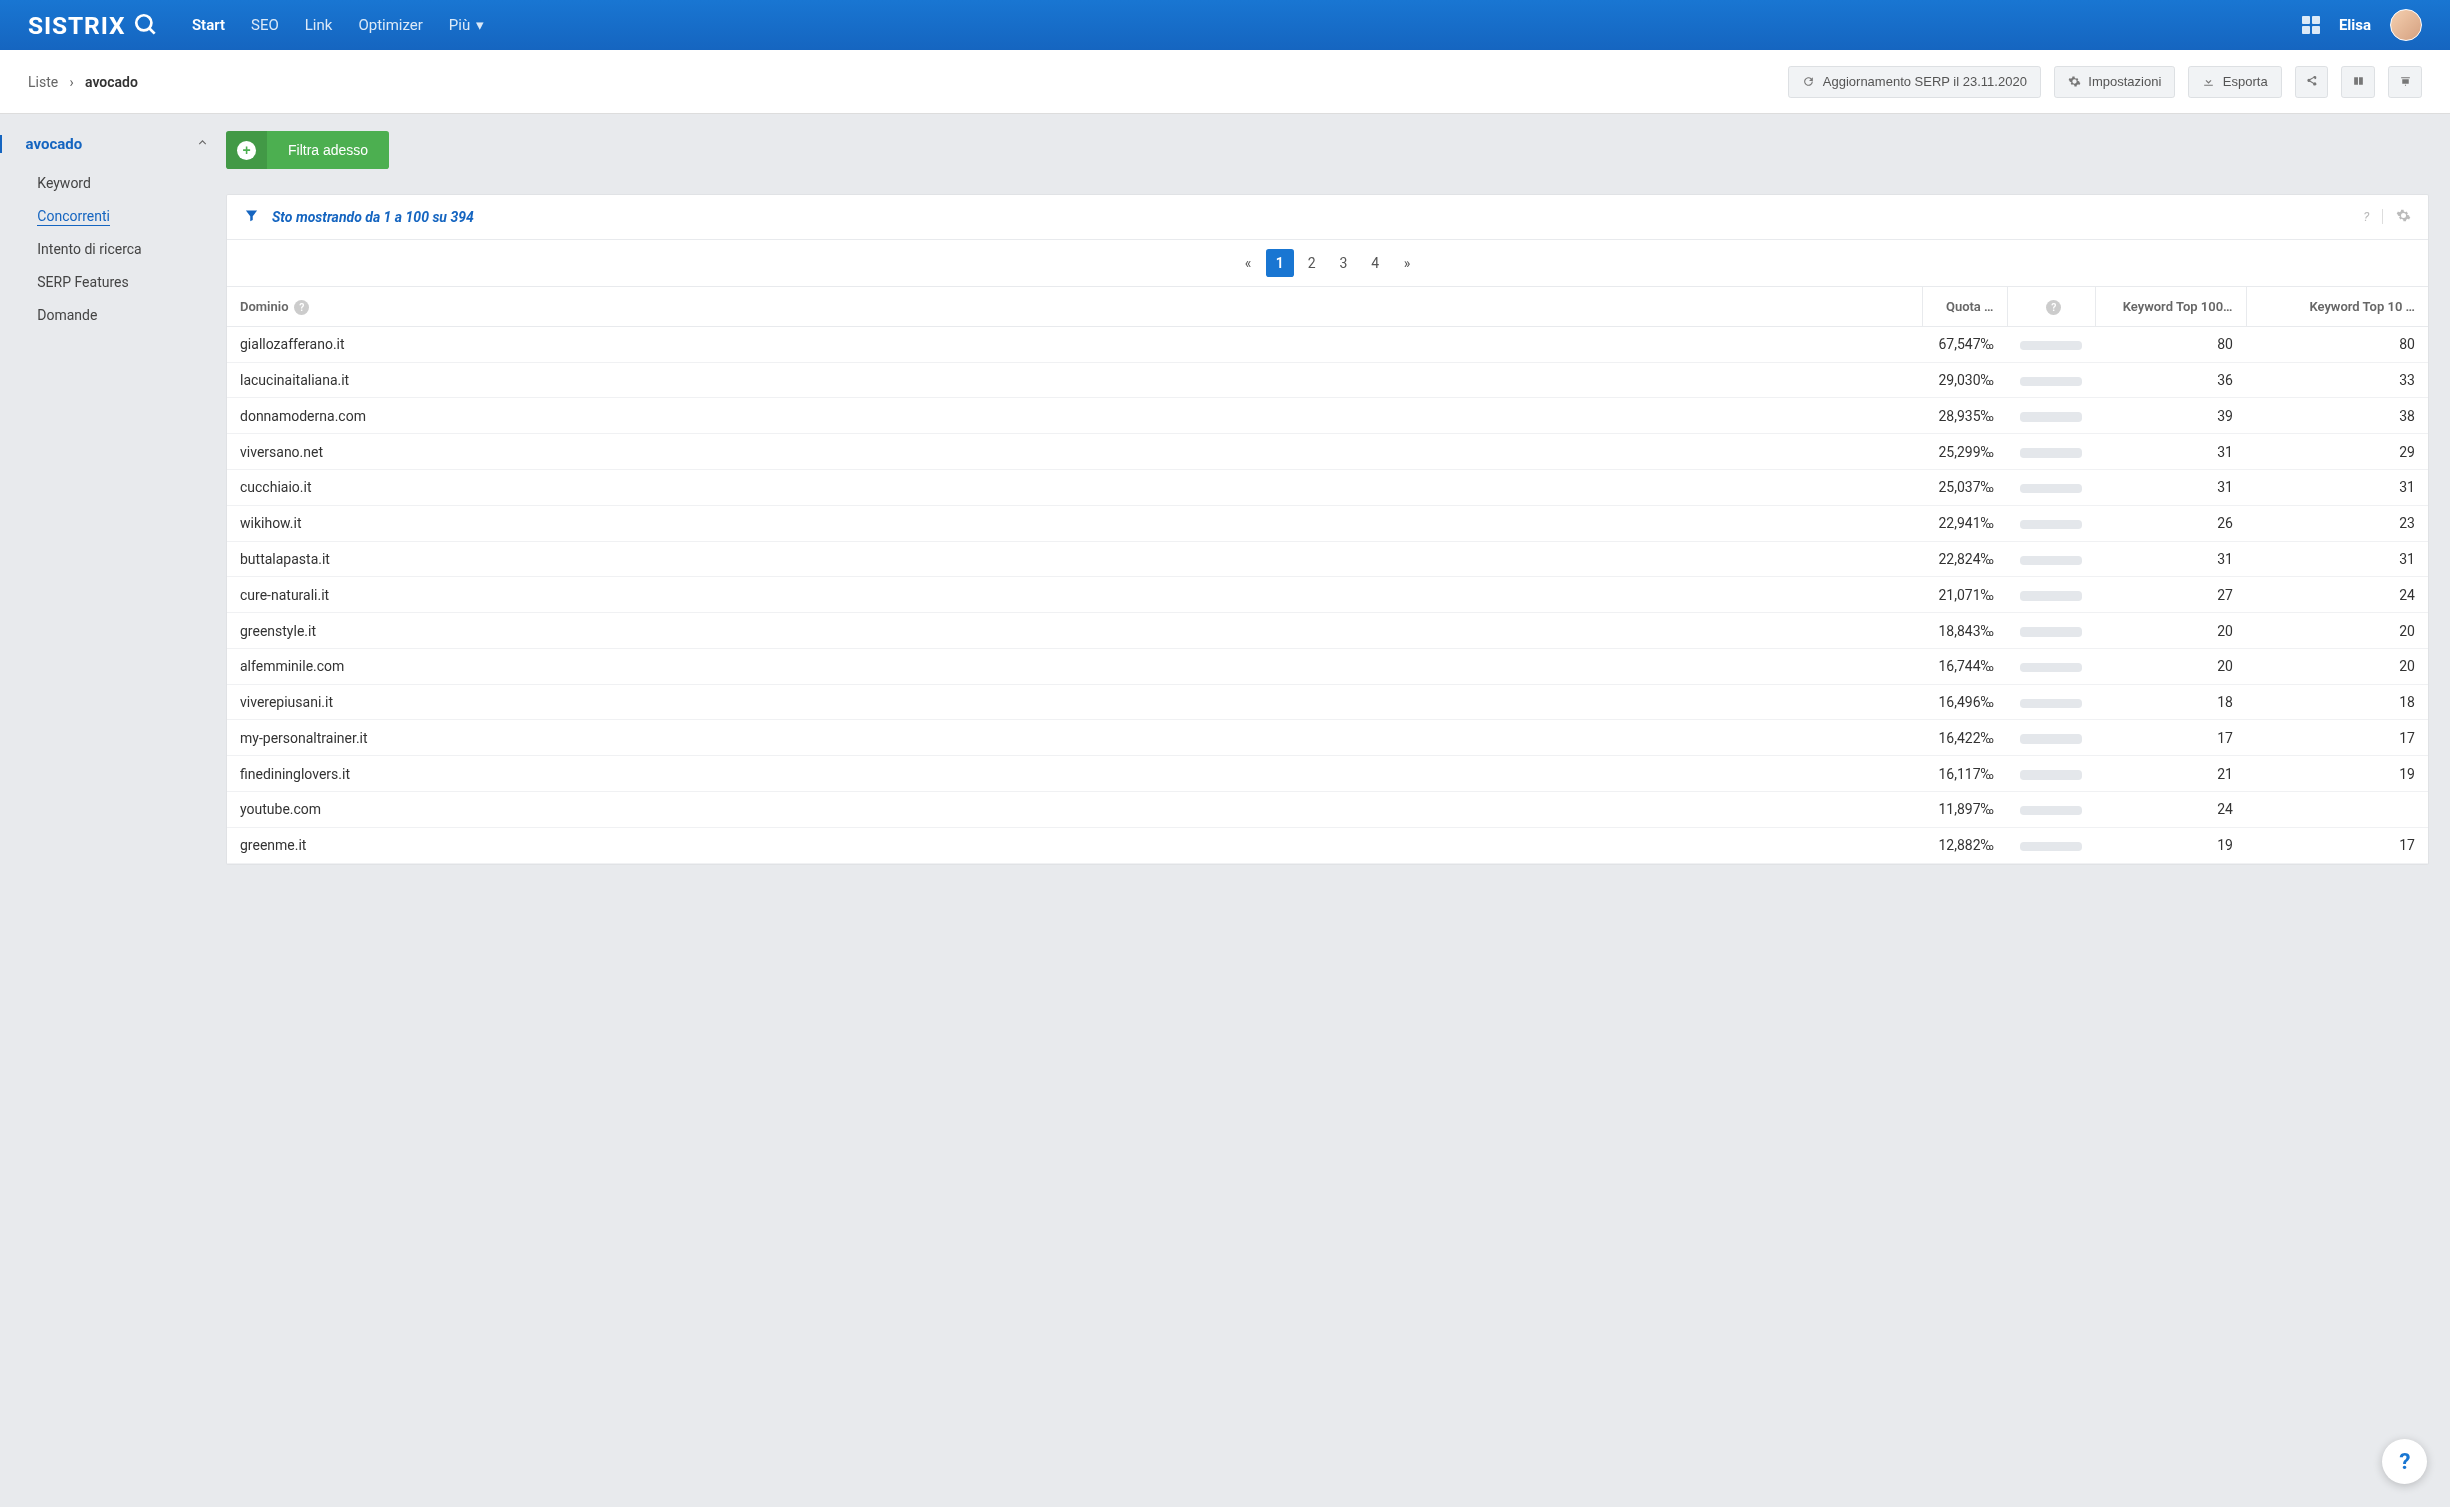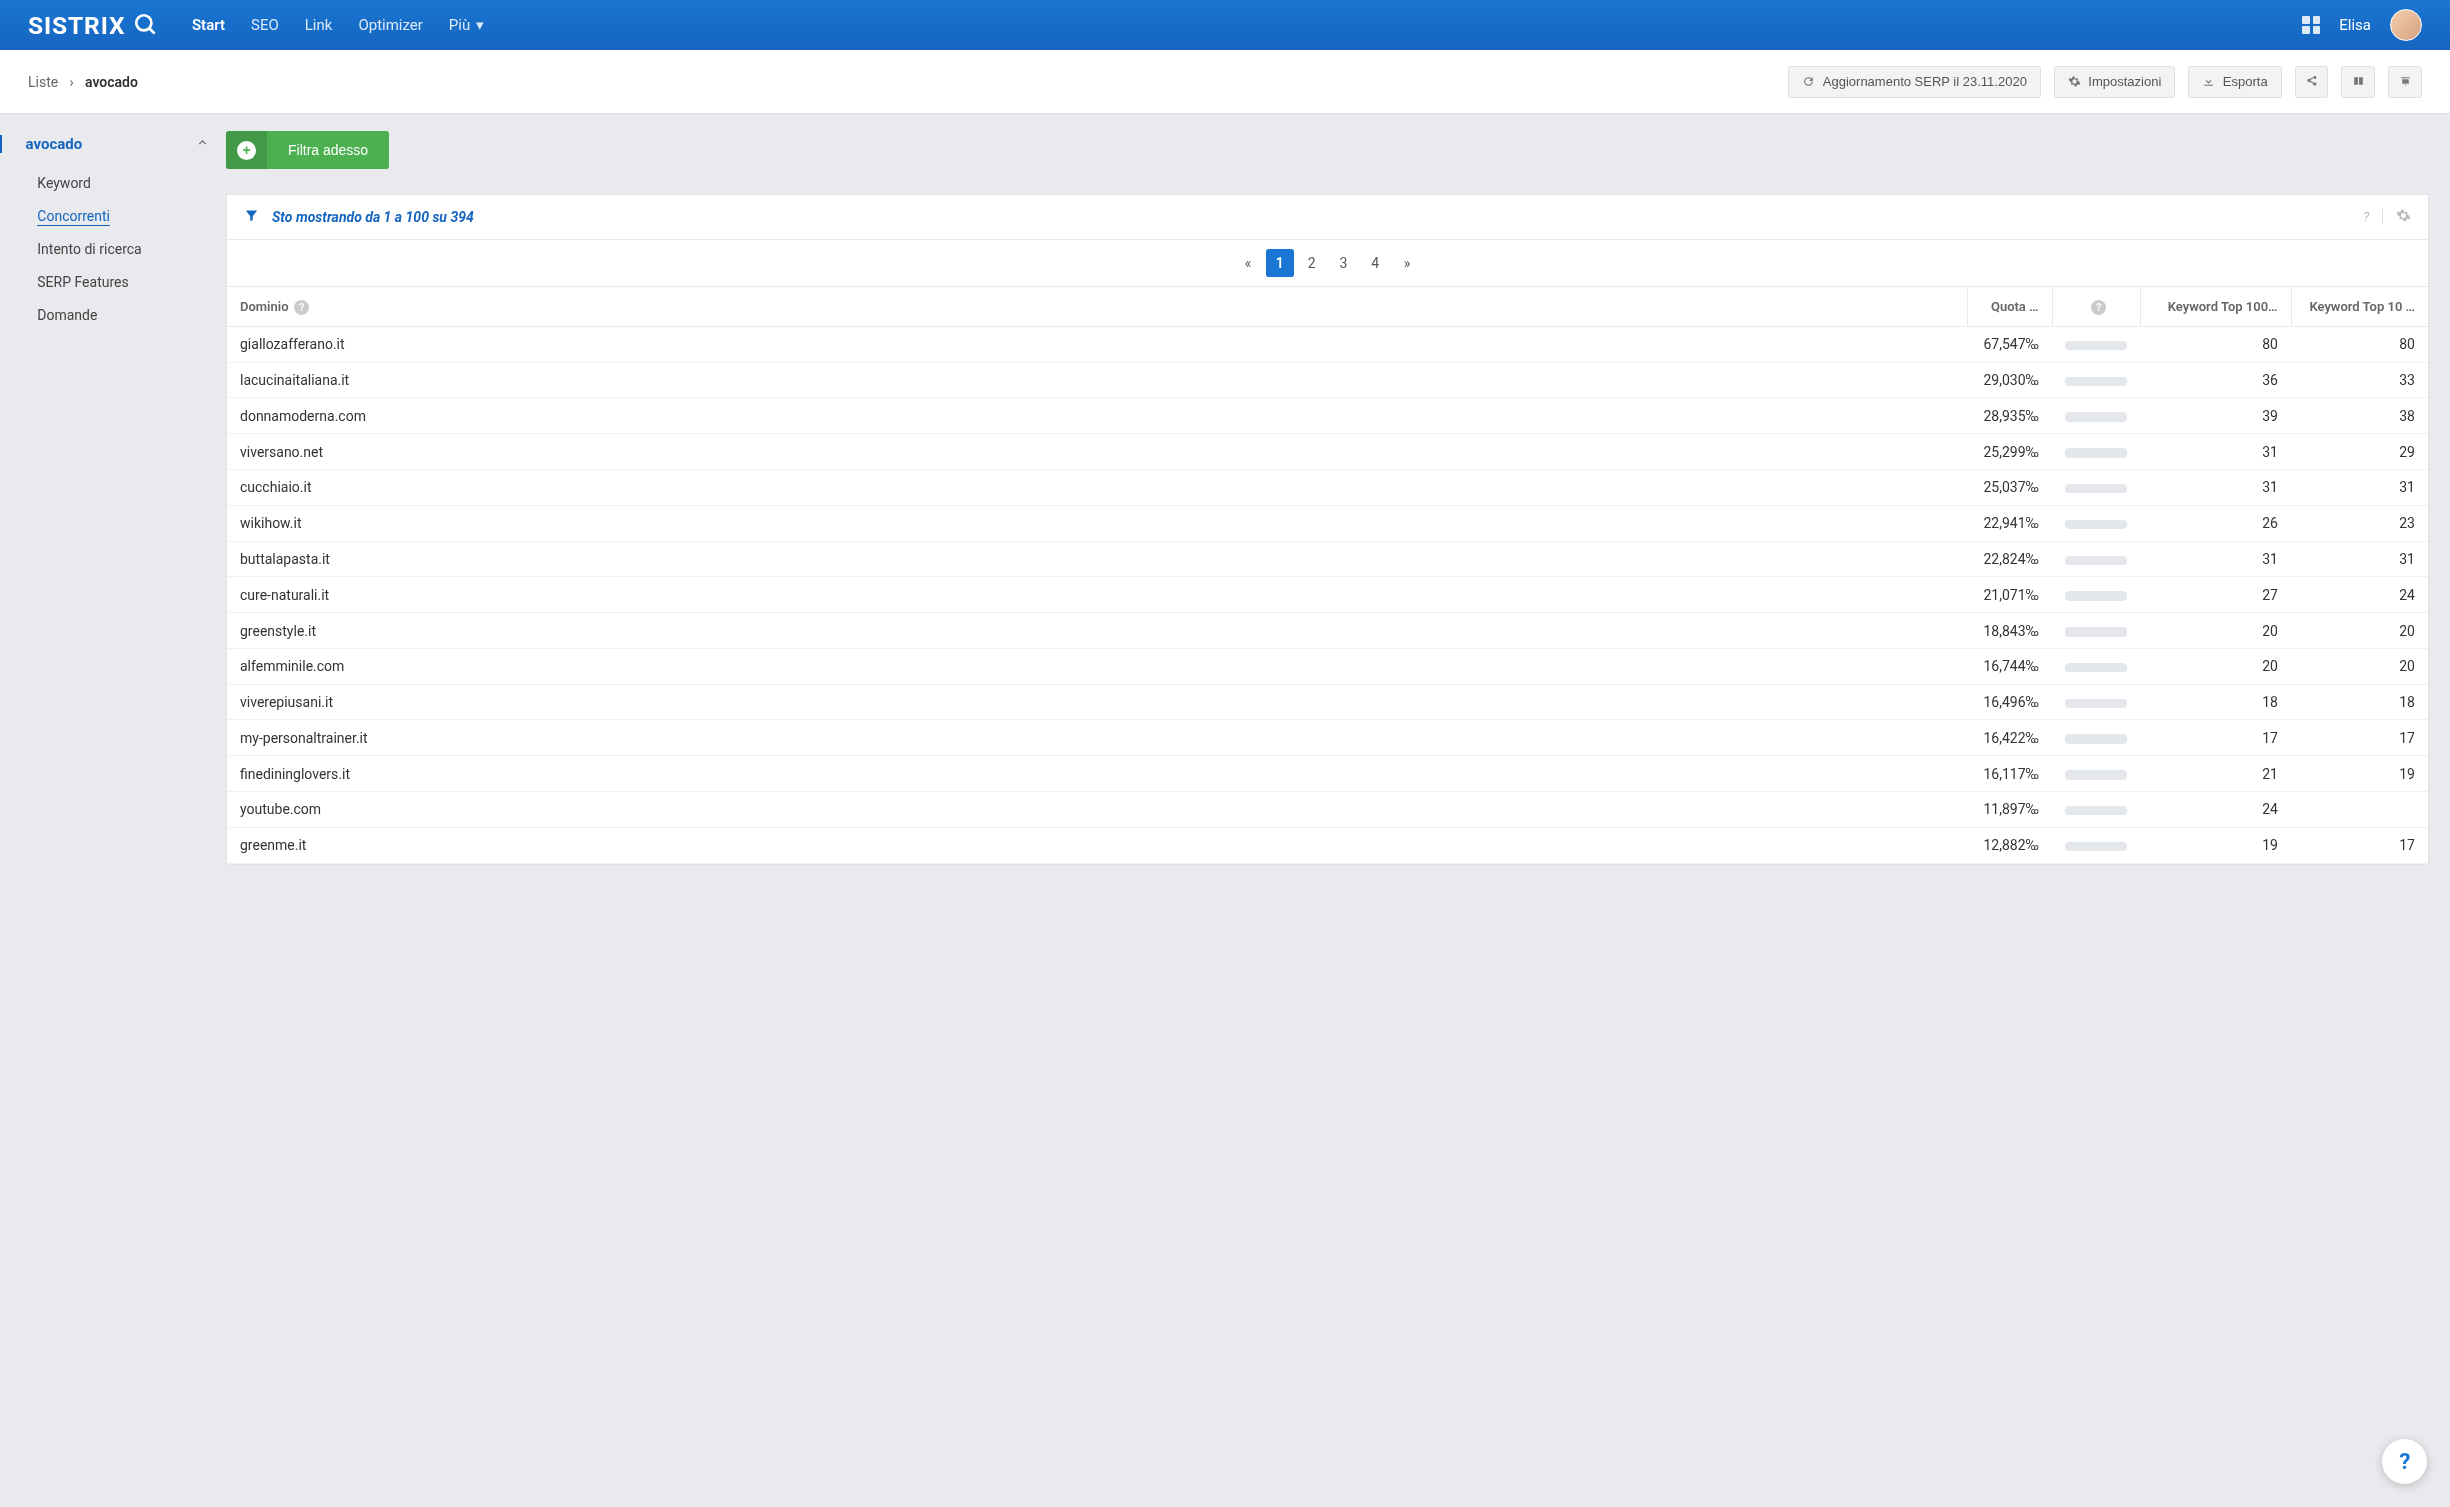--- a/index.html
+++ b/index.html
@@ -7,21 +7,21 @@
 
 .topbar { background: linear-gradient(180deg, #1976d2 0%, #1565c0 100%); height: 50px; display: flex; align-items: center; padding: 0 28px; color: white; }
 .logo { display: flex; align-items: center; font-size: 24.5px; font-weight: 700; letter-spacing: 0.9px; margin-right: 33px; }
 .logo-search { margin-left: 7.5px; display: inline-flex; }
 .nav { display: flex; gap: 26px; align-items: center; }
 .nav-item { color: rgba(255,255,255,0.85); font-size: 15px; cursor: pointer; display: flex; align-items: center; gap: 5.7px; }
 .nav-item.active { color: white; font-weight: 600; }
 .topbar-right { margin-left: auto; display: flex; align-items: center; gap: 19px; }
 .grid-icon { display: grid; grid-template-columns: 7.5px 7.5px; grid-template-rows: 7.5px 7.5px; gap: 2.8px; }
 .grid-icon span { background: rgba(255,255,255,0.85); border-radius: 0.9px; }
-.username { color: white; font-size: 15px; font-weight: 400; }
+.username { color: white; font-size: 15px; font-weight: 700; }
 .avatar { width: 32px; height: 32px; border-radius: 50%; background: linear-gradient(135deg,#f5d0b0,#d4a080); border: 1.9px solid white; }
 
 .subbar { background: white; border-bottom: 0.9px solid #ddd; height: 64px; display: flex; align-items: center; padding: 0 28px; }
 .breadcrumb { display: flex; align-items: center; gap: 11.3px; color: #666; font-size: 14px; }
 .breadcrumb .current { color: #333; font-weight: 600; }
 .subbar-actions { margin-left: auto; display: flex; gap: 13px; }
 .btn { background: #f1f3f5; border: 0.9px solid #dde0e3; border-radius: 2.8px; padding: 7.5px 13px; font-size: 13px; color: #555; display: flex; align-items: center; gap: 7.5px; cursor: pointer; }
 .btn svg { fill: #777; }
 .btn.icon-only { padding: 7.5px 9.4px; }
 
@@ -191,21 +191,21 @@
         <span class="pg">»</span>
       </div>
 
       <table>
         <thead>
           <tr>
             <th><span>Dominio</span><span class="help">?</span></th>
             <th class="r" style="width:85px">Quota …</th>
             <th style="width:85px;text-align:center"><span class="help">?</span></th>
             <th class="r" style="width:151px">Keyword Top 100…</th>
-            <th class="r" style="width:137px">Keyword Top 10 …</th>
+            <th class="r" style="width:182px">Keyword Top 10 …</th>
           </tr>
         </thead>
         <tbody id="table-body">
             <tr>
               <td class="domain">giallozafferano.it</td>
               <td class="r">67,547‰</td>
               <td class="bar-cell"><span class="bar-track"><span class="bar-fill" style="width:100%"></span></span></td>
               <td class="r">80</td>
               <td class="r">80</td>
             </tr>

